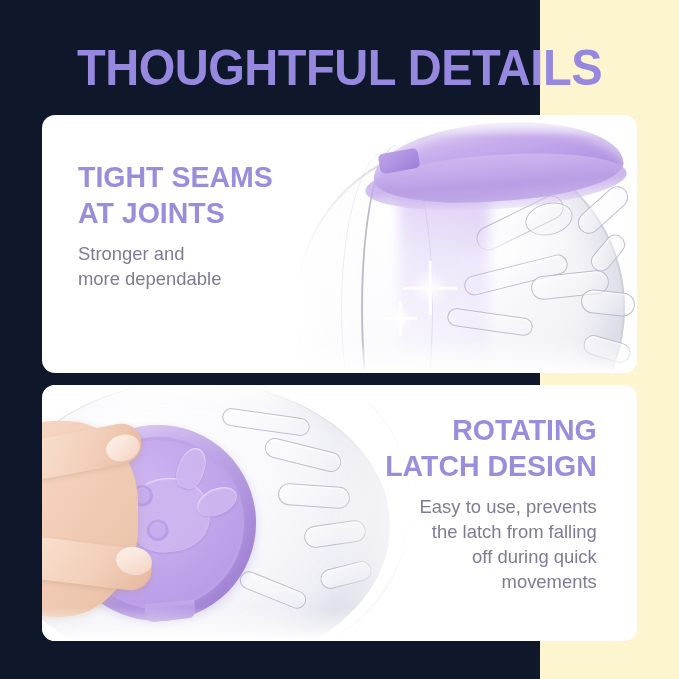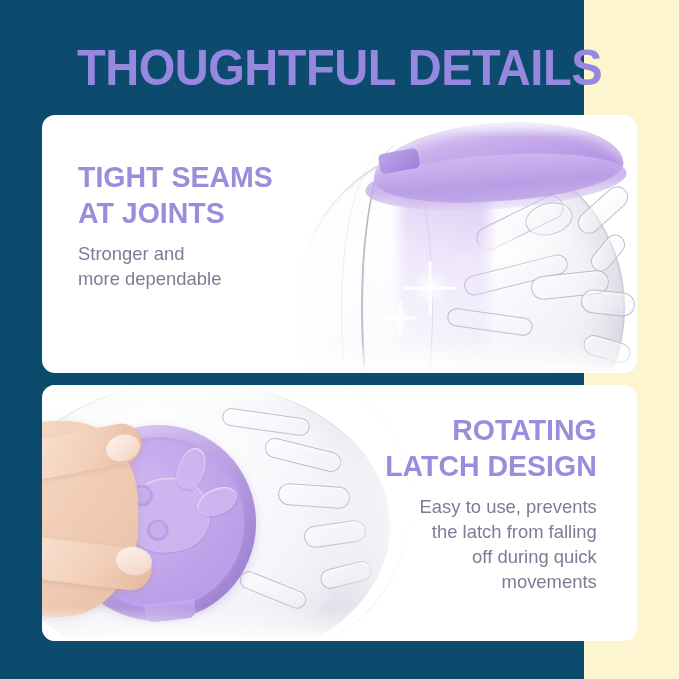--- a/index.html
+++ b/index.html
@@ -11,22 +11,21 @@
     height: 679px;
     overflow: hidden;
     background: #FCF5CF;
     font-family: "Liberation Sans", sans-serif;
     -webkit-font-smoothing: antialiased;
   }
   #infographic {
     position: relative;
     width: 540px;
     height: 679px;
-    background: #0c4a6e;
-    padding-left: 44px;
+    background: #0f172a;
   }
 
   
   #main-title {
     position: absolute;
     left: 0;
     top: 40px;
     width: 679px;
     text-align: center;
     font-size: 50px;

